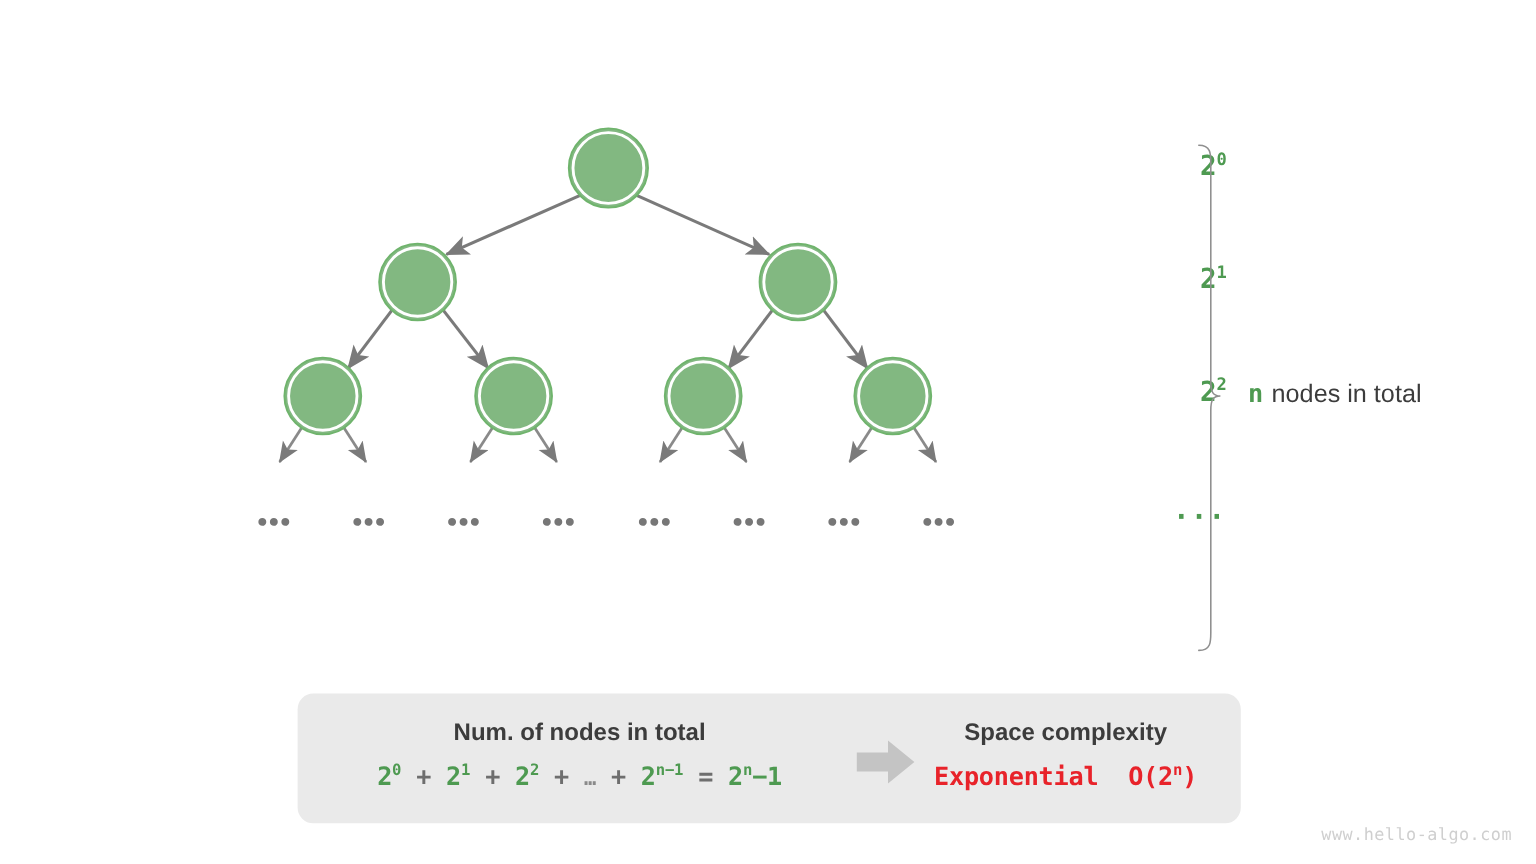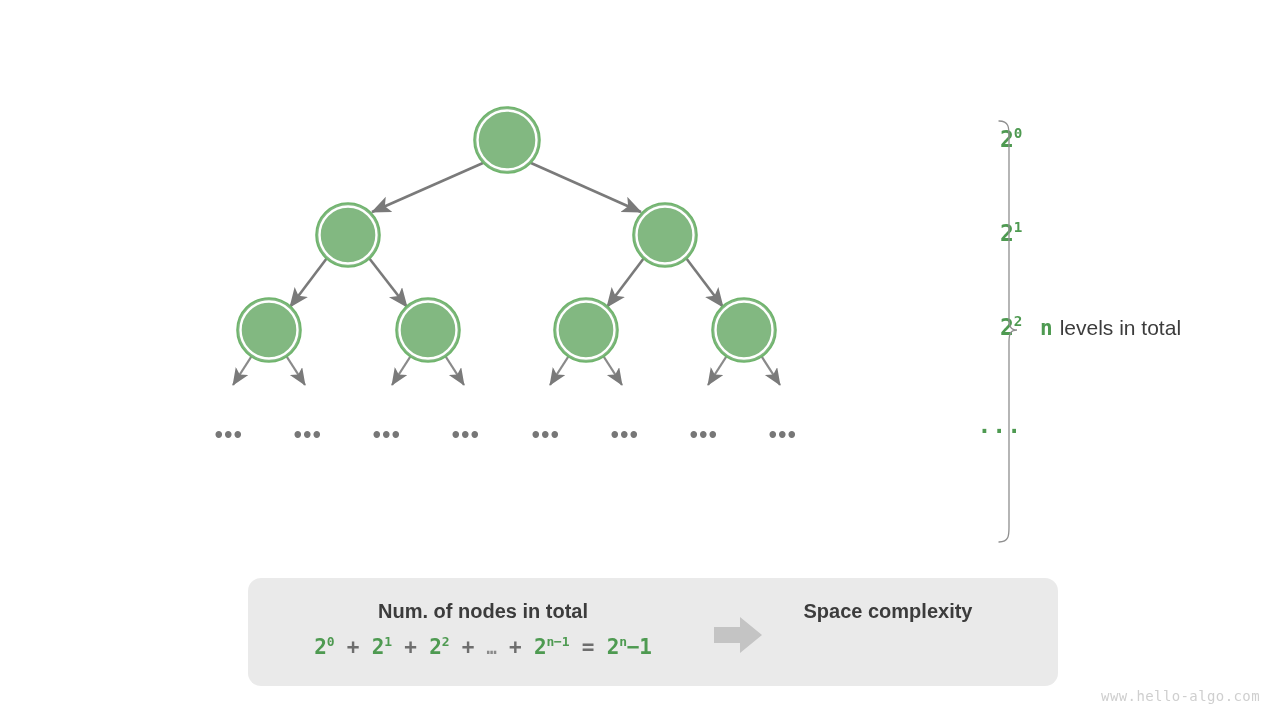--- a/index.html
+++ b/index.html
@@ -92,21 +92,20 @@
 
   
   #summary-box {
     position: absolute;
     left: 248px;
     top: 578px;
     width: 786px;
     height: 108px;
     background: #eaeaea;
     border-radius: 13px;
-    padding-left: 24px;
   }
   .panel-col {
     position: absolute;
     text-align: center;
   }
   .panel-title {
     color: #3c3c3c;
     font-size: 20px;
     font-weight: 700;
     white-space: nowrap;
@@ -241,34 +240,37 @@
     <path d="M 999,121
              C 1009,121 1009,128 1009,136
              L 1009,318
              C 1009,327 1011,330 1017,330
              C 1011,330 1009,333 1009,342
              L 1009,527
              C 1009,535 1009,542 999,542" fill="none" stroke="#8f8f8f" stroke-width="1.3" stroke-linecap="round"></path>
   </svg>
 
   <div class="levels-total">
-    <span class="nvar">n</span><span class="txt">levels in total</span>
+    <span class="nvar">n</span><span class="txt">nodes in total</span>
   </div>
 
   <div id="summary-box">
 
     <div class="panel-col" id="panel-left">
       <div class="panel-title">Num. of nodes in total</div>
       <div class="panel-formula">
         <span class="grn">2<sup>0</sup></span><span class="gry">&nbsp;+&nbsp;</span><span class="grn">2<sup>1</sup></span><span class="gry">&nbsp;+&nbsp;</span><span class="grn">2<sup>2</sup></span><span class="gry">&nbsp;+&nbsp;</span><span class="gry-dots">…</span><span class="gry">&nbsp;+&nbsp;</span><span class="grn">2<sup>n−1</sup></span><span class="gry">&nbsp;=&nbsp;</span><span class="grn">2<sup>n</sup>−1</span>
       </div>
     </div>
 
     <div class="panel-col" id="panel-right">
       <div class="panel-title">Space complexity</div>
+      <div class="panel-formula">
+        <span class="red">Exponential</span><span class="red">&nbsp;&nbsp;</span><span class="red">O(2<sup>n</sup>)</span>
+      </div>
     </div>
   </div>
 
   <svg id="panel-arrow" width="52" height="42" viewBox="0 0 52 42">
     <path d="M2,13 L28,13 L28,3 L50,21 L28,39 L28,29 L2,29 Z" fill="#c4c4c4"></path>
   </svg>
 
   <div id="watermark">www.hello-algo.com</div>
 
 </div>

